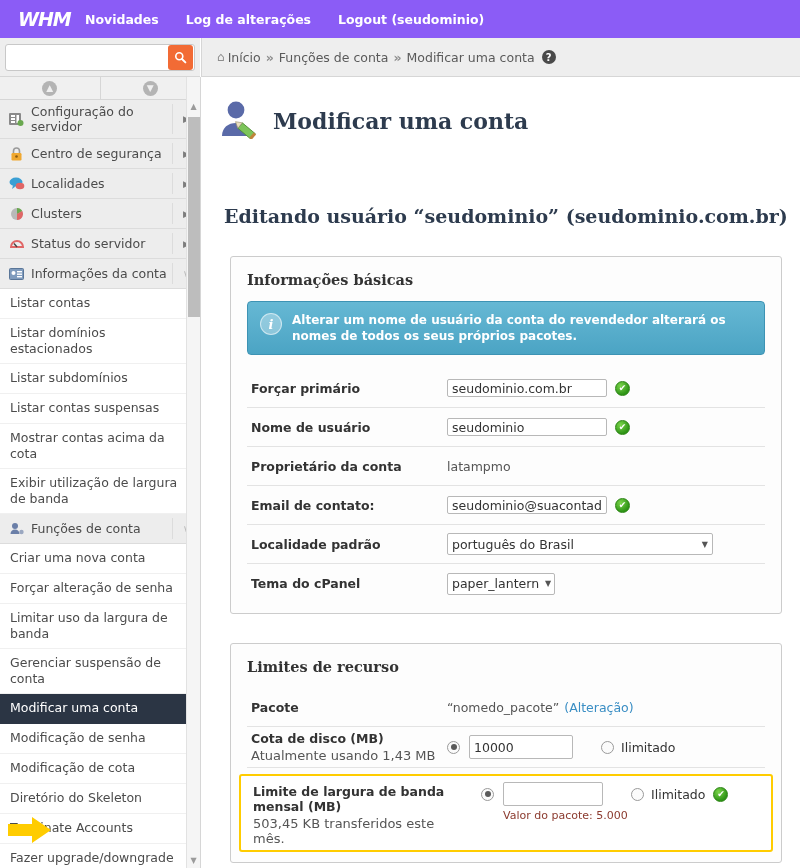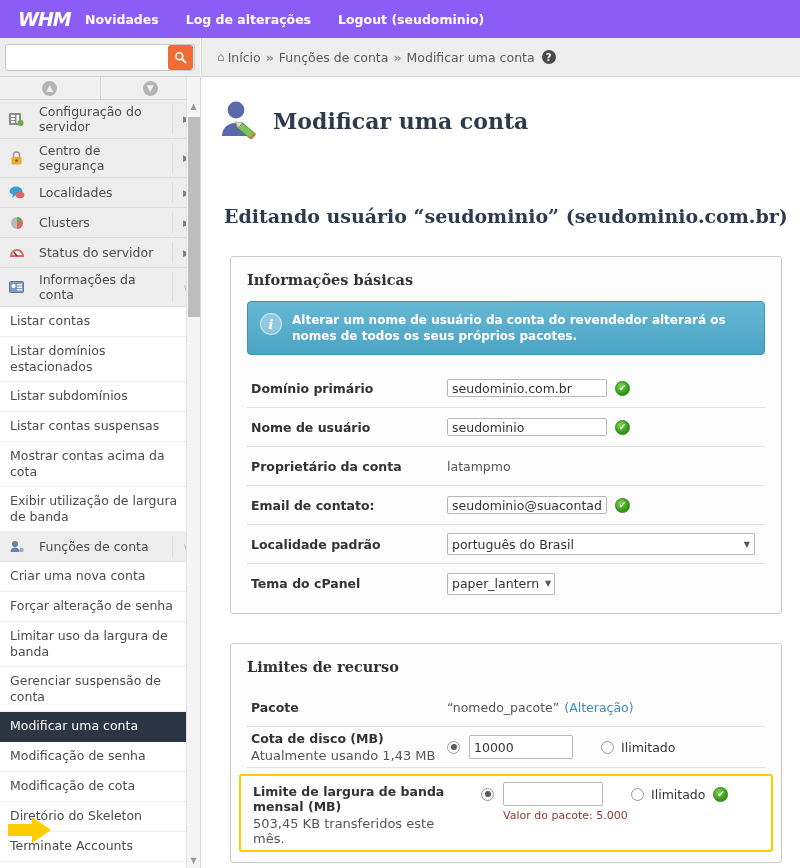--- a/index.html
+++ b/index.html
@@ -117,21 +117,21 @@
     width: 200px; height: 768px;
     overflow: hidden;
   }
   .nav-group {
     display: flex; align-items: center;
     min-height: 30px;
     background: #ededed;
     border-bottom: 1px solid #dcdcdc;
     padding: 4px 0 4px 8px;
     cursor: pointer;
-    font-size: 12.5px; color: #4b4b4b; gap: 8px;
+    font-size: 12.5px; color: #4b4b4b;
   }
   .nav-group .gicon {
     width: 17px; height: 15px; margin-right: 6px; flex-shrink: 0;
     display: inline-flex; align-items: center; justify-content: center;
   }
   .nav-group .glabel { flex: 1; line-height: 15px; }
   .nav-group .garrow {
     width: 28px; text-align: center; color: #7d7d7d; font-size: 9px;
     border-left: 1px solid #dcdcdc; align-self: stretch;
     display: flex; align-items: center; justify-content: center;
@@ -486,21 +486,21 @@
 
   <div class="panel">
     <div class="panel-title">Informações básicas</div>
 
     <div id="info-banner">
       <div id="info-icon">i</div>
       <div id="info-text">Alterar um nome de usuário da conta do revendedor alterará os nomes de todos os seus próprios pacotes.</div>
     </div>
 
     <div class="frow">
-      <div class="flabel">Domínio primário</div>
+      <div class="flabel">Forçar primário</div>
       <div class="fval">
         <input class="tinput" style="width: 160px;" type="text" value="seudominio.com.br">
         <span class="ok-check"></span>
       </div>
     </div>
 
     <div class="frow">
       <div class="flabel">Nome de usuário</div>
       <div class="fval">
         <input class="tinput" style="width: 160px;" type="text" value="seudominio">
@@ -519,21 +519,21 @@
       <div class="flabel">Email de contato:</div>
       <div class="fval">
         <input class="tinput" style="width: 160px;" type="text" value="seudominio@suacontadeem">
         <span class="ok-check"></span>
       </div>
     </div>
 
     <div class="frow">
       <div class="flabel">Localidade padrão</div>
       <div class="fval">
-        <div class="sel" style="width:308px">
+        <div class="sel" style="width:266px">
           <span>português do Brasil</span>
           <span class="caret">▼</span>
         </div>
       </div>
     </div>
 
     <div class="frow">
       <div class="flabel">Tema do cPanel</div>
       <div class="fval">
         <div class="sel" style="width:108px">

